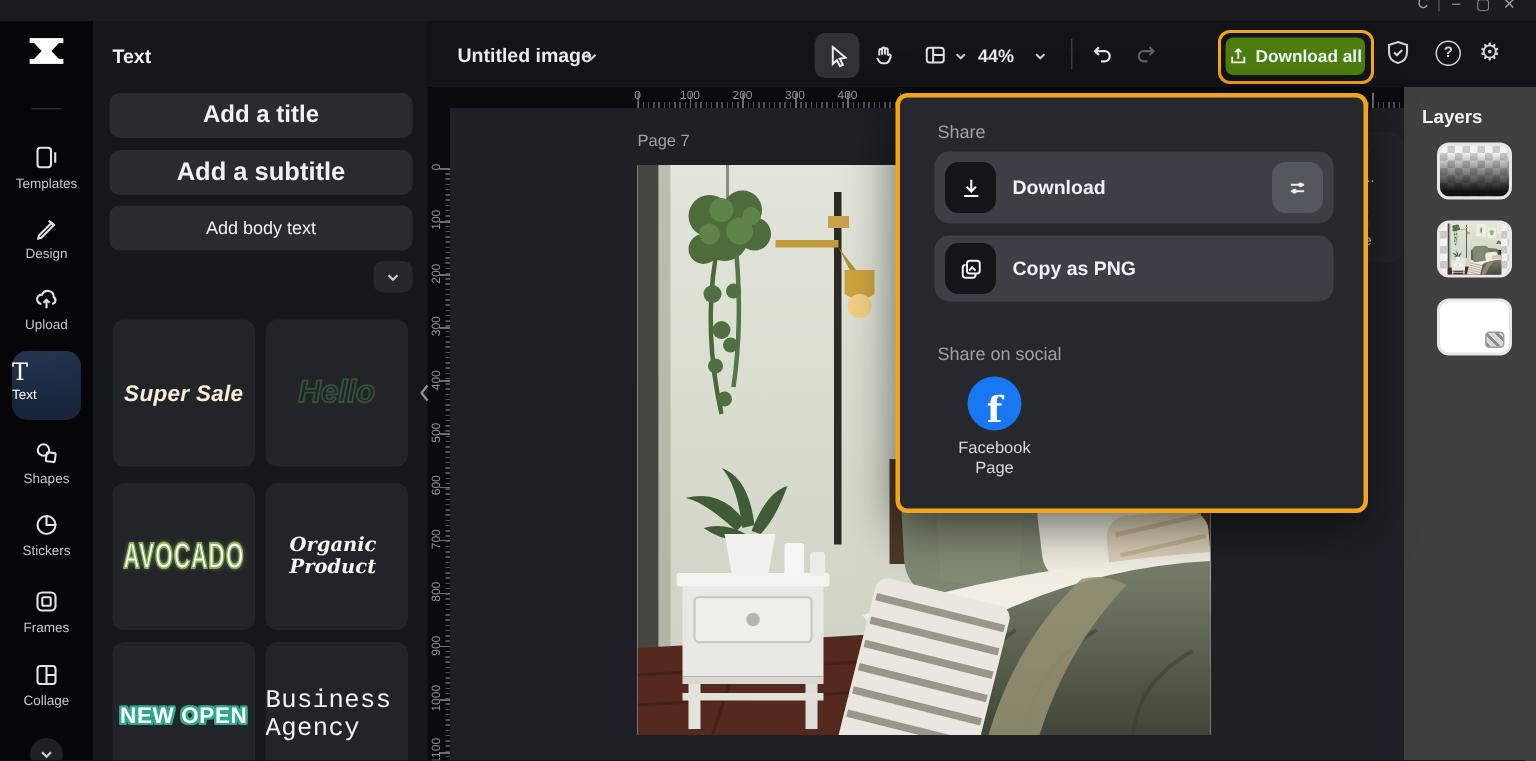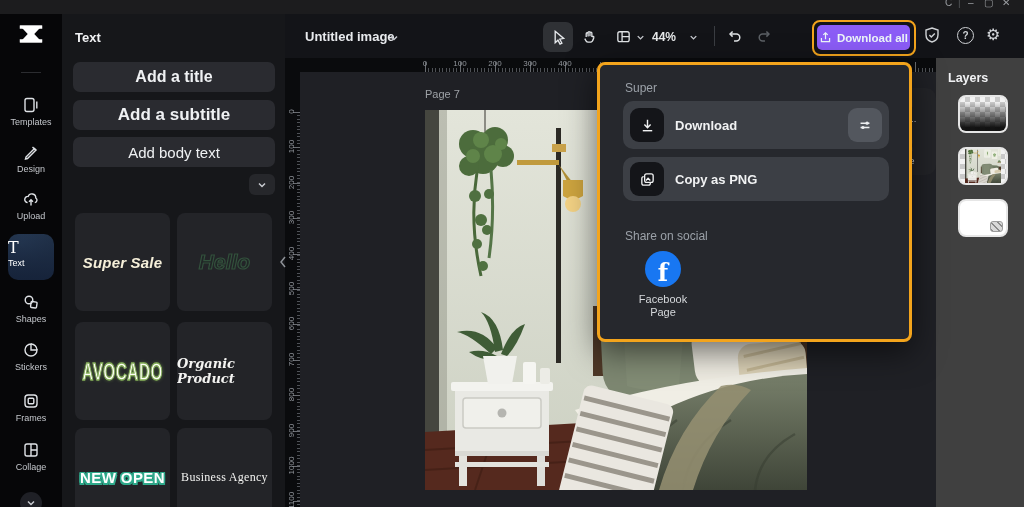--- a/index.html
+++ b/index.html
@@ -30,35 +30,35 @@
   .add-btn { position:absolute; left:11px; width:202px; height:30px; border-radius:7px; background:#2a2b30;
     color:#eff1f3; display:flex; align-items:center; justify-content:center; cursor:pointer; }
   .chev-btn { position:absolute; left:187px; top:160px; width:26px; height:21px; border-radius:6px; background:#26272b;
     display:flex; align-items:center; justify-content:center; cursor:pointer; }
   .tile { position:absolute; width:95px; height:98px; border-radius:8px; background:#232428;
     display:flex; align-items:center; justify-content:center; cursor:pointer; overflow:hidden; }
   .p-super   { font-style:italic; font-weight:bold; font-size:15px; color:#f6f0da; letter-spacing:.2px; }
   .p-hello   { font-style:italic; font-weight:bold; font-size:21px; color:rgba(25,40,30,.25); -webkit-text-stroke:1.2px #33523d; }
   .p-avocado { font-weight:bold; font-size:15px; color:#fdfdf6; -webkit-text-stroke:.8px #86b05a;
                transform:scale(1.02,1.62); letter-spacing:.5px; text-shadow:0 0 3px rgba(134,176,90,.75); }
-  .p-organic { font-family:"DejaVu Serif", serif; font-style:italic; font-weight:600; font-size:13px; color:#f4f4f2; }
+  .p-organic { font-family:"DejaVu Serif", serif; font-style:italic; font-weight:600; font-size:13px; color:#f4f4f2;padding-left:16px; }
   .p-newopen { font-weight:800; font-size:15px; color:#fff; letter-spacing:.4px;
                text-shadow:1.5px 0 0 #2fa98b,-1.5px 0 0 #2fa98b,0 1.5px 0 #2fa98b,0 -1.5px 0 #2fa98b,
                            1.5px 1.5px 0 #2fa98b,-1.5px -1.5px 0 #2fa98b,1.5px -1.5px 0 #2fa98b,-1.5px 1.5px 0 #2fa98b; }
-  .p-business{ font-family:Liberation Serif, serif; font-size:12px; color:#f2f2f0; letter-spacing:.3px; }
+  .p-business{ font-family:Liberation Mono, monospace; font-size:17px; color:#f2f2f0; letter-spacing:.3px; }
 
   
   .topbar { left:285px; top:14px; width:739px; height:44px; background:#131418; }
   .doc-title { position:absolute; left:20px; top:15px; font-size:13px; font-weight:bold; color:#e8eaed; }
   .tool-btn-active { position:absolute; left:258px; top:8px; width:30px; height:30px; border-radius:7px; background:#2f3135;
     display:flex; align-items:center; justify-content:center; }
   .zoom-label { position:absolute; left:367px; top:16px; font-size:12px; font-weight:bold; color:#e7e9ea; }
   .tb-divider { position:absolute; left:429px; top:12px; width:1px; height:20px; background:#3a3d42; }
   .dl-outline { position:absolute; left:527px; top:6px; width:104px; height:36px; border:2.5px solid #f3a41c; border-radius:8px; }
-  .dl-btn { position:absolute; left:3px; top:3px; width:93px; height:25px; border-radius:5px; background:#8b5cf6;
+  .dl-btn { position:absolute; left:3px; top:3px; width:93px; height:25px; border-radius:5px; background:#4d7c0f;
     display:flex; align-items:center; justify-content:center; gap:5px; cursor:pointer; }
   .dl-btn span { font-size:11.5px; font-weight:bold; color:#ecf6f8; }
   .help-circle { position:absolute; left:672px; top:13px; width:17px; height:17px; border:1.5px solid #cfd2d5; border-radius:50%;
     color:#cfd2d5; font-size:10px; font-weight:bold; display:flex; align-items:center; justify-content:center; }
   .gear-glyph { position:absolute; left:701px; top:11px; font-size:16px; color:#d2d5d9; }
 
   
   .workspace { left:285px; top:58px; width:739px; height:449px; background:#1f2025; }
   .ruler-corner { left:285px; top:58px; width:15px; height:14px; background:#0a0b0d; }
   .hruler { left:300px; top:58px; width:636px; height:14px; background:#0a0b0d; }
@@ -310,21 +310,21 @@
   </div>
 
   <div class="abs panel">
     <div class="panel-title">Text</div>
     <div class="add-btn" style="top:48px; font-size:16px; font-weight:bold">
       <span>Add a title</span>
     </div>
     <div class="add-btn" style="top:86px; font-size:17px; font-weight:bold">
       <span>Add a subtitle</span>
     </div>
-    <div class="add-btn" style="top:123px; font-size:15px">
+    <div class="add-btn" style="top:123px; font-size:12px">
       <span>Add body text</span>
     </div>
     <div class="chev-btn">
       <svg class="ic" width="12" height="12" viewBox="0 0 12 12" fill="none" stroke="#c8cbd0" stroke-width="1.5">
         <path d="M3 4.5 L6 7.5 L9 4.5"></path>
       </svg>
     </div>
 
     <div class="tile" style="left:13px; top:199px">
       <span class="p-super">Super Sale</span>
@@ -469,21 +469,21 @@
       <svg viewBox="0 0 382 380" width="36" height="36">
           <use href="#bedroomArt"></use>
         </svg>
     </div>
     <div class="thumb" style="top:141px; background:#fff;">
       <div class="thumb-badge"></div>
     </div>
   </div>
 
   <div class="abs popup">
-    <span class="popup-label" style="top:16px">Super</span>
+    <span class="popup-label" style="top:16px">Share</span>
 
     <div class="prow" style="top:36px; height:48px">
       <div class="prow-icon">
         <svg class="ic" width="17" height="17" viewBox="0 0 18 18" fill="none" stroke="#f1f2f3" stroke-width="1.5">
           <path d="M9 3 V11 M5.7 8 L9 11.3 L12.3 8"></path>
             <path d="M4 14.5 H14"></path>
         </svg>
       </div>
       <span class="prow-label">Download</span>
       <div class="sliders-tile">

